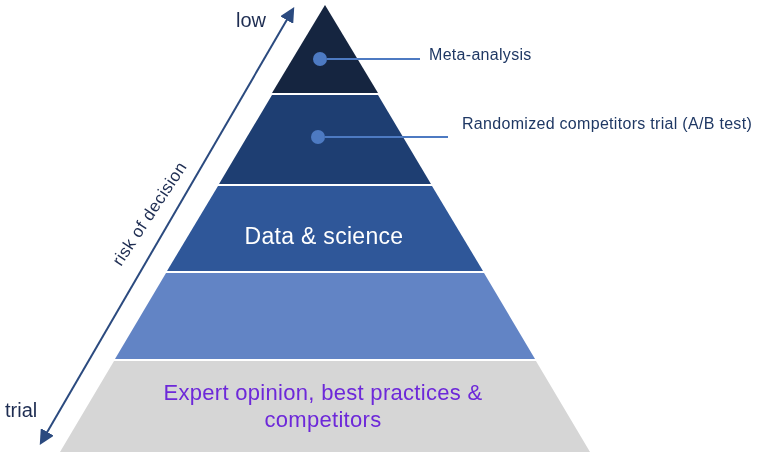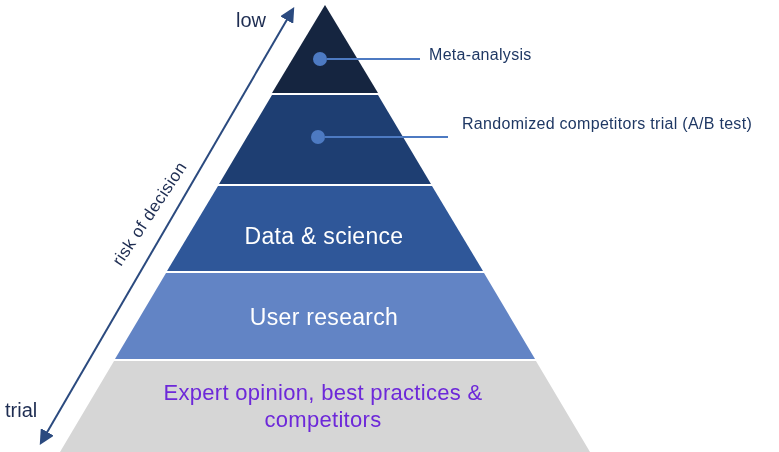--- a/index.html
+++ b/index.html
@@ -82,21 +82,20 @@
     <circle cx="318" cy="137" r="7" fill="#4d7ac2"></circle>
     <line x1="325" y1="137" x2="448" y2="137" stroke-width="2" stroke="#4d7ac2"></line>
   </svg>
 
   <div class="label callout-label" style="left: 429px; top: 46px; color: rgb(31, 56, 100);">Meta-analysis</div>
 
   <div class="label callout-label wrap" style="left: 462px; top: 110px; color: rgb(31, 56, 100);">Randomized competitors trial (A/B test)</div>
 
   <div class="label inside-label" style="left: 324px; top: 228px; color: rgb(255, 255, 255); margin-top: 8px;">Data &amp; science</div>
 
-  <div class="label inside-label" style="left: 324px; top: 317px; color: rgb(255, 255, 255);">User research</div>
 
   <div class="label inside-label wrap" style="left: 323px; top: 406px; color: #6d28d9;">Expert opinion, best practices &amp; competitors</div>
 
   <div class="label axis-end-label" style="left:236px; top:9px;">low</div>
 
   <div class="label axis-end-label" style="left:5px; top:399px;">trial</div>
 
   <div class="label axis-title" style="left:150px; top:214px;">risk of decision</div>
 
 </div>

